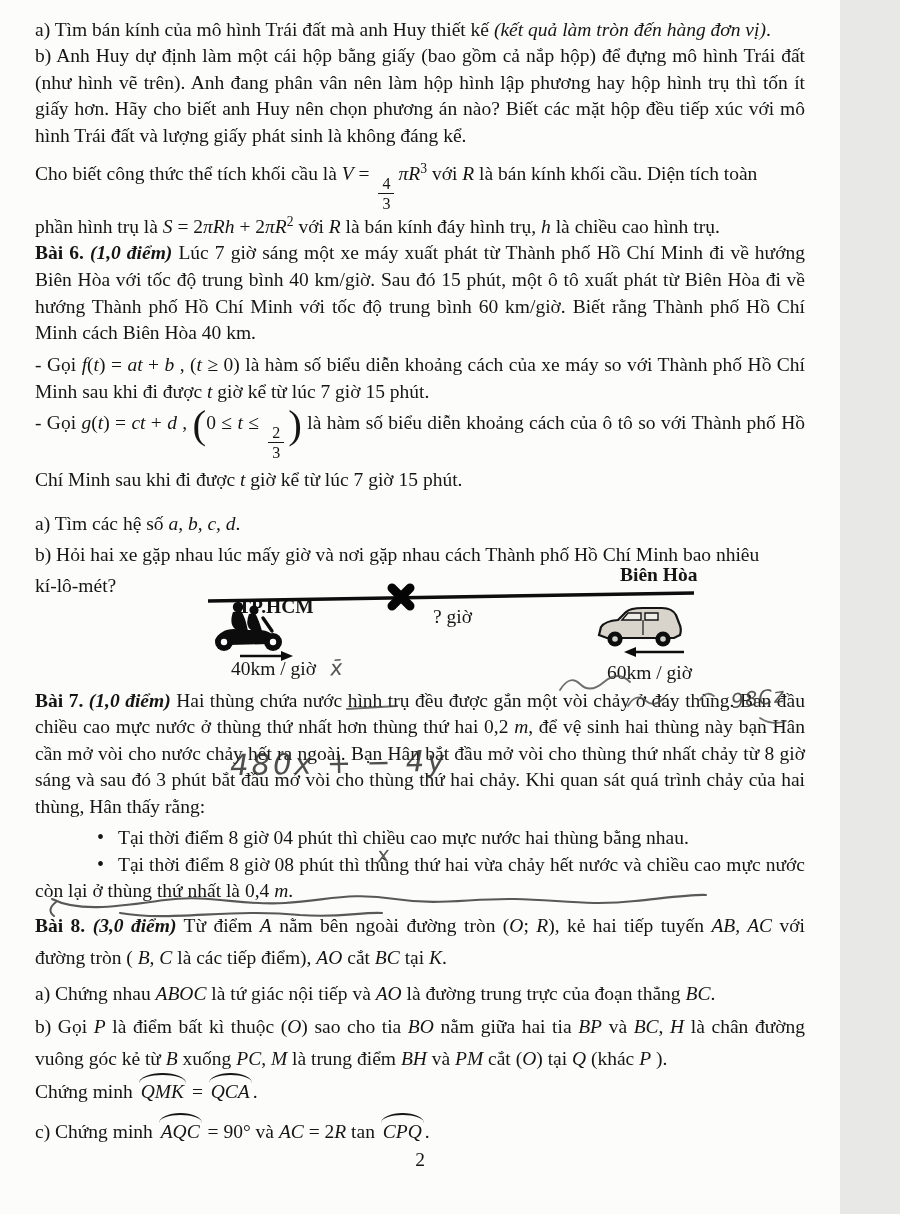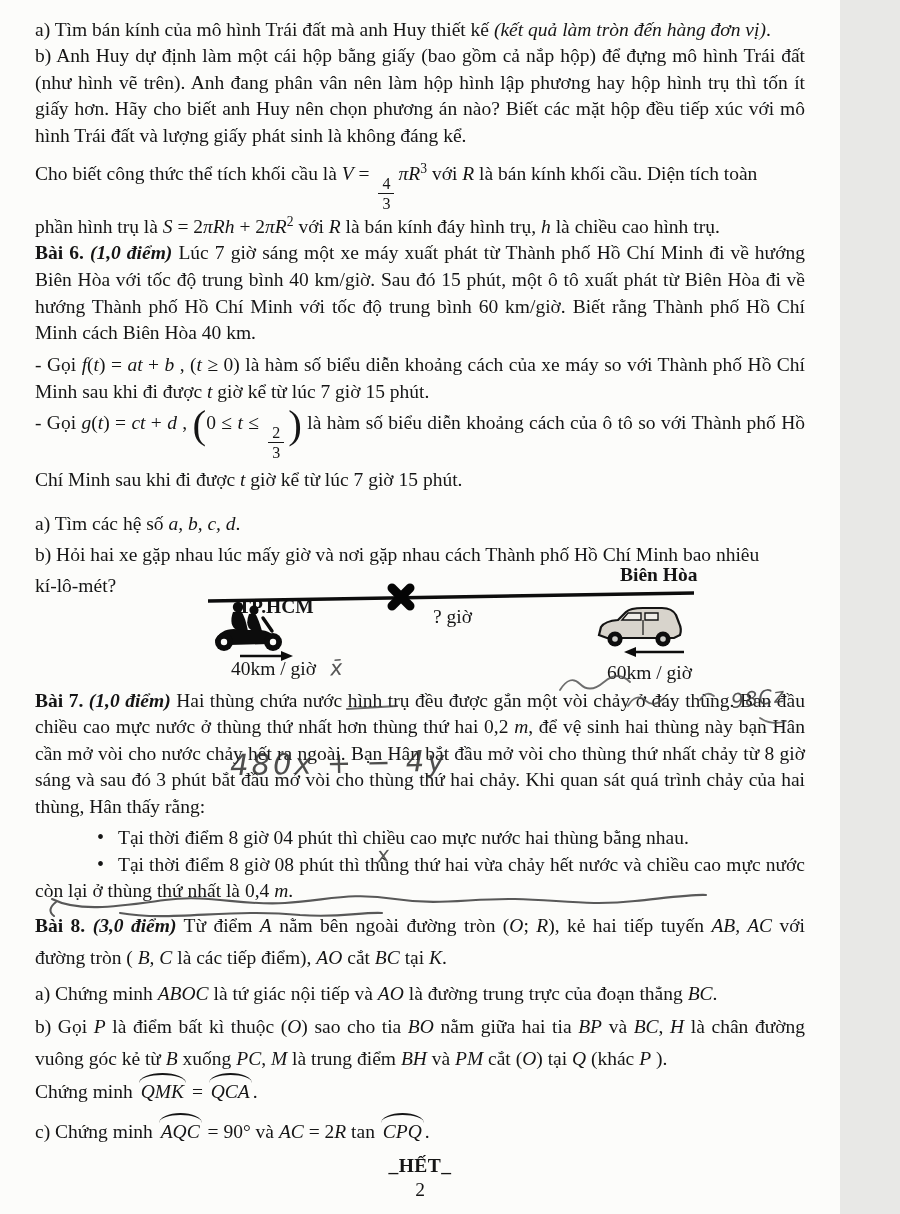--- a/index.html
+++ b/index.html
@@ -134,26 +134,25 @@
   </div>
 
   <p class="p10"><span class="seg-b">Bài 7. </span><span class="seg-bi">(1,0 điểm)</span><span class="seg-n"> Hai thùng chứa nước hình trụ đều được gắn một vòi chảy ở đáy thùng. Ban đầu chiều cao mực nước ở thùng thứ nhất hơn thùng thứ hai 0,2 </span><span class="seg-i">m</span><span class="seg-n">, để vệ sinh hai thùng này bạn Hân cần mở vòi cho nước chảy hết ra ngoài. Bạn Hân bắt đầu mở vòi cho thùng thứ nhất chảy từ 8 giờ sáng và sau đó 3 phút bắt đầu mở vòi cho thùng thứ hai chảy. Khi quan sát quá trình chảy của hai thùng, Hân thấy rằng:</span></p>
 
   <div>
     <div class="bullet-row first"><span class="bdot">•</span><span><span class="seg-n">Tại thời điểm 8 giờ 04 phút thì chiều cao mực nước hai thùng bằng nhau.</span></span></div>
     <div class="bullet-row"><span class="bdot">•</span><span><span class="seg-n">Tại thời điểm 8 giờ 08 phút thì thùng thứ hai vừa chảy hết nước và chiều cao mực nước còn lại ở thùng thứ nhất là 0,4 </span><span class="seg-i">m</span><span class="seg-n">.</span></span></div>
   </div>
 
   <p class="p12"><span class="seg-b">Bài 8. </span><span class="seg-bi">(3,0 điểm)</span><span class="seg-n"> Từ điểm </span><span class="seg-i">A</span><span class="seg-n"> nằm bên ngoài đường tròn (</span><span class="seg-i">O</span><span class="seg-n">; </span><span class="seg-i">R</span><span class="seg-n">)</span><span class="seg-n">, kẻ hai tiếp tuyến </span><span class="seg-i">AB, AC</span><span class="seg-n"> với đường tròn ( </span><span class="seg-i">B, C</span><span class="seg-n"> là các tiếp điểm), </span><span class="seg-i">AO</span><span class="seg-n"> cắt </span><span class="seg-i">BC</span><span class="seg-n"> tại </span><span class="seg-i">K</span><span class="seg-n">.</span></p>
-  <p class="p13"><span class="seg-n">a) Chứng minh </span><span class="seg-i">ABOC</span><span class="seg-n"> là tứ giác nội tiếp và </span><span class="seg-i">AO</span><span class="seg-n"> là đường trung trực của đoạn thẳng </span><span class="seg-i">BC</span><span class="seg-n">.</span></p>
+  <p class="p13"><span class="seg-n">a) Chứng nhau </span><span class="seg-i">ABOC</span><span class="seg-n"> là tứ giác nội tiếp và </span><span class="seg-i">AO</span><span class="seg-n"> là đường trung trực của đoạn thẳng </span><span class="seg-i">BC</span><span class="seg-n">.</span></p>
   <p class="p14"><span class="seg-n">b) Gọi </span><span class="seg-i">P</span><span class="seg-n"> là điểm bất kì thuộc (</span><span class="seg-i">O</span><span class="seg-n">) sao cho tia </span><span class="seg-i">BO</span><span class="seg-n"> nằm giữa hai tia </span><span class="seg-i">BP</span><span class="seg-n"> và </span><span class="seg-i">BC</span><span class="seg-n">,  </span><span class="seg-i">H</span><span class="seg-n"> là chân đường vuông góc kẻ từ </span><span class="seg-i">B</span><span class="seg-n"> xuống </span><span class="seg-i">PC</span><span class="seg-n">, </span><span class="seg-i">M</span><span class="seg-n"> là trung điểm </span><span class="seg-i">BH</span><span class="seg-n"> và </span><span class="seg-i">PM</span><span class="seg-n"> cắt (</span><span class="seg-i">O</span><span class="seg-n">) tại  </span><span class="seg-i">Q</span><span class="seg-n"> (khác </span><span class="seg-i">P</span><span class="seg-n"> ).</span></p>
   <p class="p15"><span class="seg-n">Chứng minh </span><span class="seg-arc">QMK</span><span class="seg-n"> = </span><span class="seg-arc">QCA</span><span class="seg-n">.</span></p>
   <p class="p16"><span class="seg-n">c) Chứng minh </span><span class="seg-arc">AQC</span><span class="seg-n"> = 90° và </span><span class="seg-i">AC</span><span class="seg-n"> = 2</span><span class="seg-i">R</span><span class="seg-n"> tan </span><span class="seg-arc">CPQ</span><span class="seg-n">.</span></p>
 
-  <p class="center p17">_HẾT_</p>
   <p class="center p18">2</p>
 
   <div class="hw-layer">
     <span class="hw hw-xbar">x̄</span>
     <span class="hw hw-98c">98Cz</span>
     <span class="hw hw-eq">480x + − 4y</span>
     <span class="hw hw-x2">x</span>
     <svg class="scribbles" width="900" height="1214" viewBox="0 0 900 1214">
       <g stroke="#4a4a4a" stroke-width="1.8" fill="none" stroke-linecap="round" opacity="0.8">
         <path d="M560,690 q10,-16 20,-6 t24,-2 t26,0"></path>

